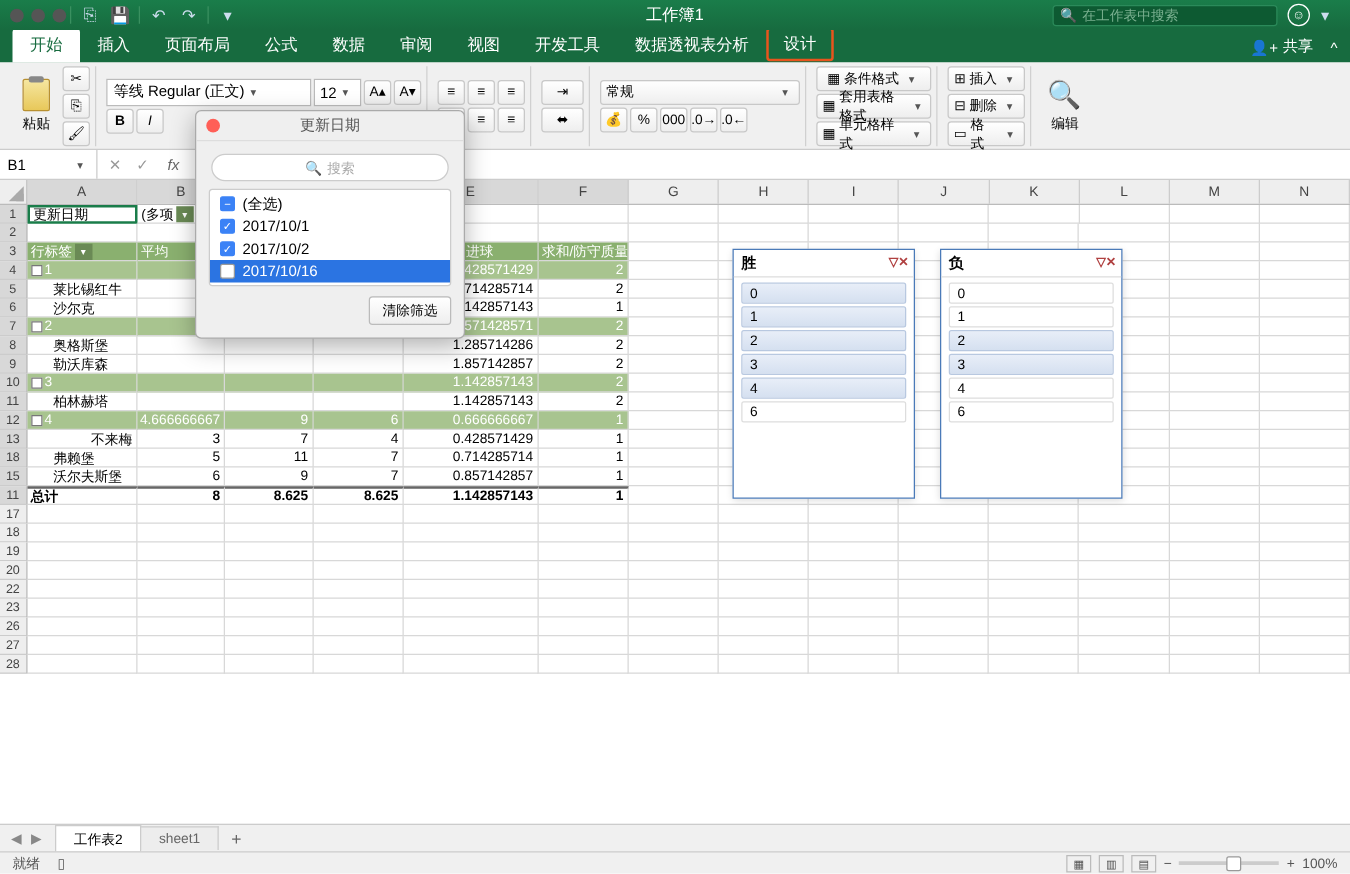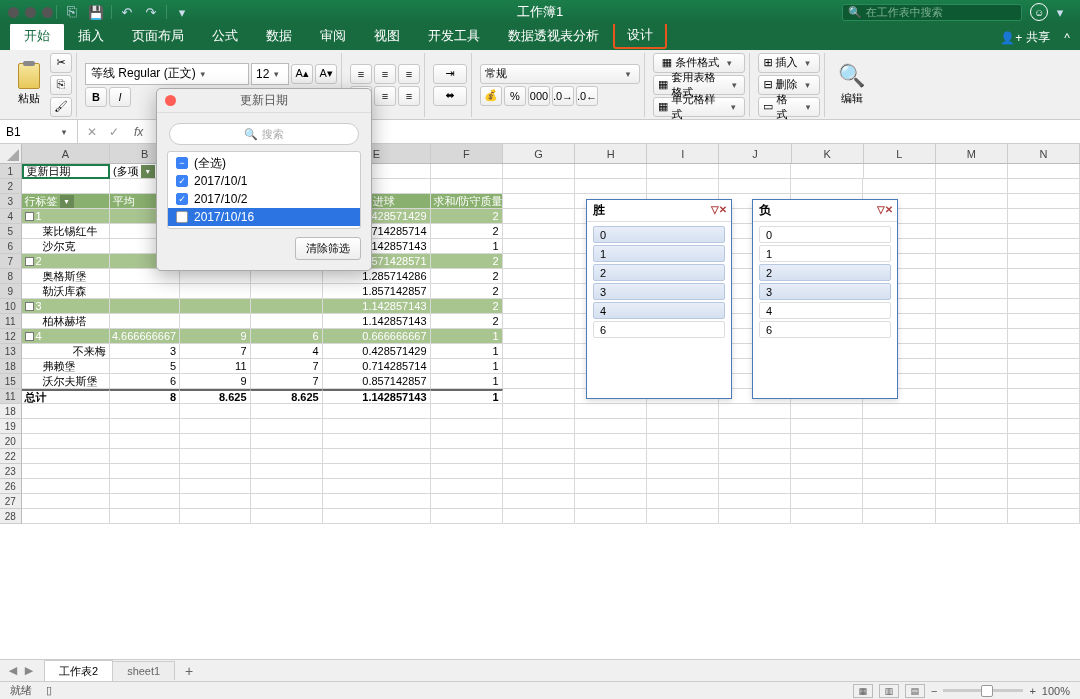--- a/index.html
+++ b/index.html
@@ -683,20 +683,37 @@
         <div class="cell" style="width: 80px;"></div>
         <div class="cell" style="width: 80px;"></div>
         <div class="cell" style="width: 80px;"></div>
         <div class="cell" style="width: 80px;"></div>
         <div class="cell" style="width: 80px;"></div>
         <div class="cell" style="width: 80px;"></div>
         <div class="cell" style="width: 80px;"></div>
         <div class="cell" style="width: 80px;"></div>
       </div>
       <div class="rowwrap">
+        <div class="rh">17</div>
+        <div class="cell" style="width: 98px;"></div>
+        <div class="cell" style="width: 78px;"></div>
+        <div class="cell" style="width: 78px;"></div>
+        <div class="cell" style="width: 80px;"></div>
+        <div class="cell" style="width: 120px;"></div>
+        <div class="cell" style="width: 80px;"></div>
+        <div class="cell" style="width: 80px;"></div>
+        <div class="cell" style="width: 80px;"></div>
+        <div class="cell" style="width: 80px;"></div>
+        <div class="cell" style="width: 80px;"></div>
+        <div class="cell" style="width: 80px;"></div>
+        <div class="cell" style="width: 80px;"></div>
+        <div class="cell" style="width: 80px;"></div>
+        <div class="cell" style="width: 80px;"></div>
+      </div>
+      <div class="rowwrap">
         <div class="rh">18</div>
         <div class="cell" style="width: 98px;"></div>
         <div class="cell" style="width: 78px;"></div>
         <div class="cell" style="width: 78px;"></div>
         <div class="cell" style="width: 80px;"></div>
         <div class="cell" style="width: 120px;"></div>
         <div class="cell" style="width: 80px;"></div>
         <div class="cell" style="width: 80px;"></div>
         <div class="cell" style="width: 80px;"></div>
         <div class="cell" style="width: 80px;"></div>

